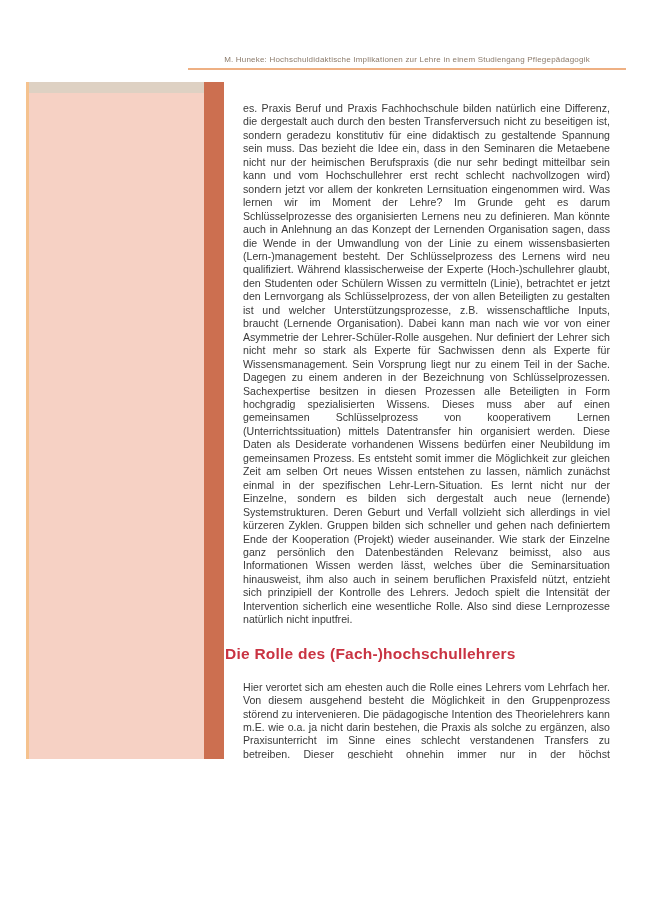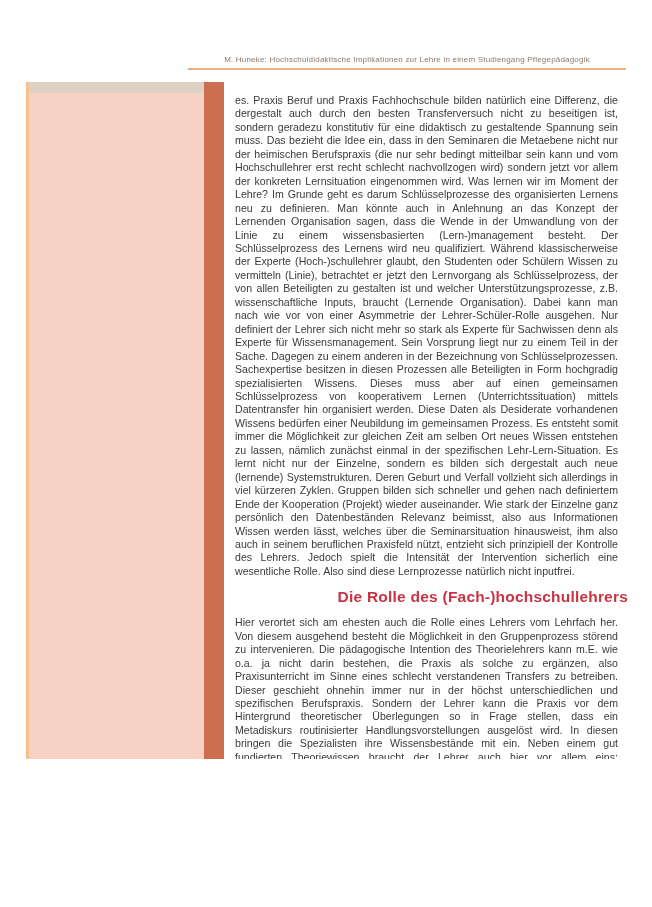--- a/index.html
+++ b/index.html
@@ -25,24 +25,24 @@
   }
   .side-panel-bar{
     position:absolute;right:0;top:0;width:20px;height:100%;
     background:var(--panel-bar,#cc6f50);
   }
   .article{
     position:absolute;left:225px;top:84px;width:403px;
     color:#3a3a3a;font-size:10.6px;line-height:13.45px;text-align:justify;
     hyphens:auto;-webkit-hyphens:auto;word-spacing:0.2px;
   }
-  .body-par{margin:10px;}
+  .body-par{margin:18px;}
   .section-heading{
     margin:10px 0 8px 0;font-size:15.5px;line-height:18px;
-    color:var(--heading-red,#c93342);font-weight:bold;letter-spacing:0.2px;text-align:right;
+    color:var(--heading-red,#c93342);font-weight:bold;letter-spacing:0.2px;text-align:left;
   }
   .footer{
     position:absolute;left:224px;top:835px;width:404px;
   }
   .footer-row{display:flex;align-items:flex-start;margin-left:13px;}
   .footer-journal{
     font-family:"Liberation Serif",serif;font-variant:small-caps;font-weight:bold;
     font-size:17px;color:var(--footer-maroon,#a22233);letter-spacing:0.8px;
   }
   .footer-page{

